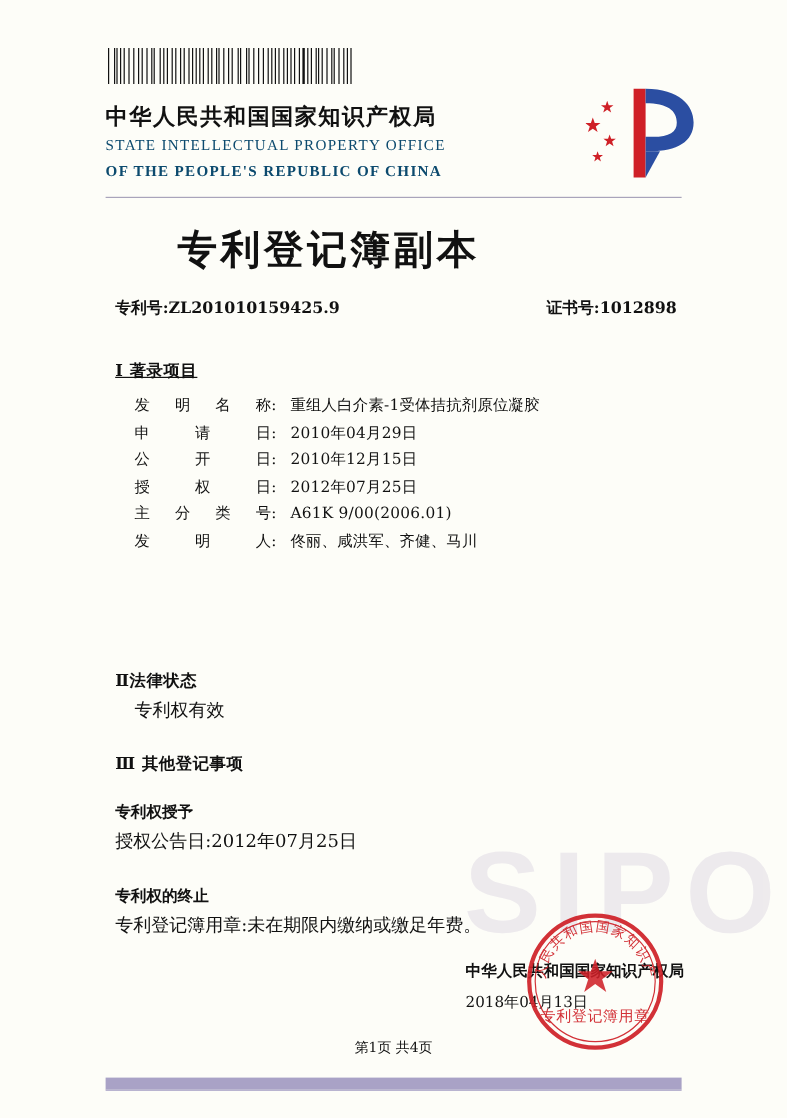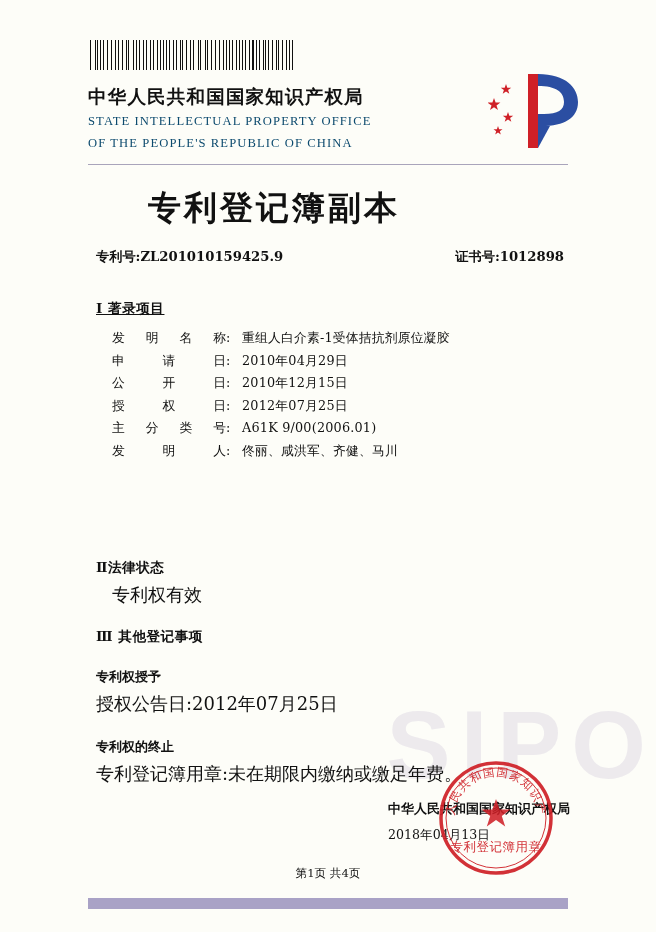--- a/index.html
+++ b/index.html
@@ -74,21 +74,21 @@
     white-space: nowrap;
   }
   .hdr-en1, .hdr-en2 {
     font-size: 12.6px;
     letter-spacing: 1.1px;
     margin-top: 5px;
     color: #0c4a6e;
     white-space: nowrap;
     font-family: "Liberation Serif", serif;
   }
-  .hdr-en2 { margin-top: 7px; }
+  .hdr-en2 { margin-top: 7px; font-weight: bold; }
 
   
   .logo {
     position: absolute;
     left: 488px;
     top: 68px;
     width: 92px;
     height: 86px;
     z-index: 2;
   }
@@ -189,21 +189,21 @@
   .oline {
     font-size: 12.8px;
     font-family: "DejaVu Serif", serif;
     color: #111;
     margin-bottom: 7px;
     white-space: nowrap;
   }
 
   .plain {
     position: absolute;
-    font-size: 18px;
+    font-size: 15px;
     font-family: "DejaVu Serif", serif;
     color: #111;
     z-index: 2;
   }
 
   
   .seal {
     position: absolute;
     left: 437px;
     top: 759px;

